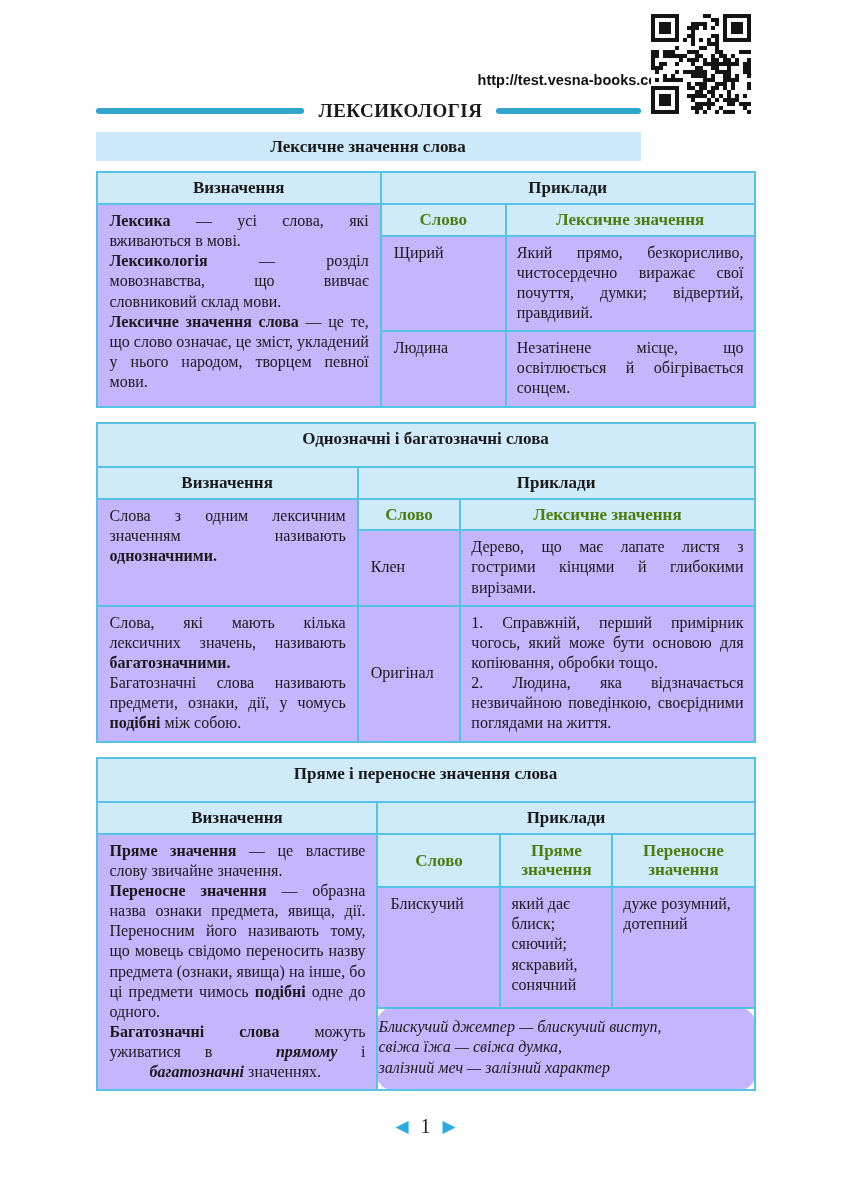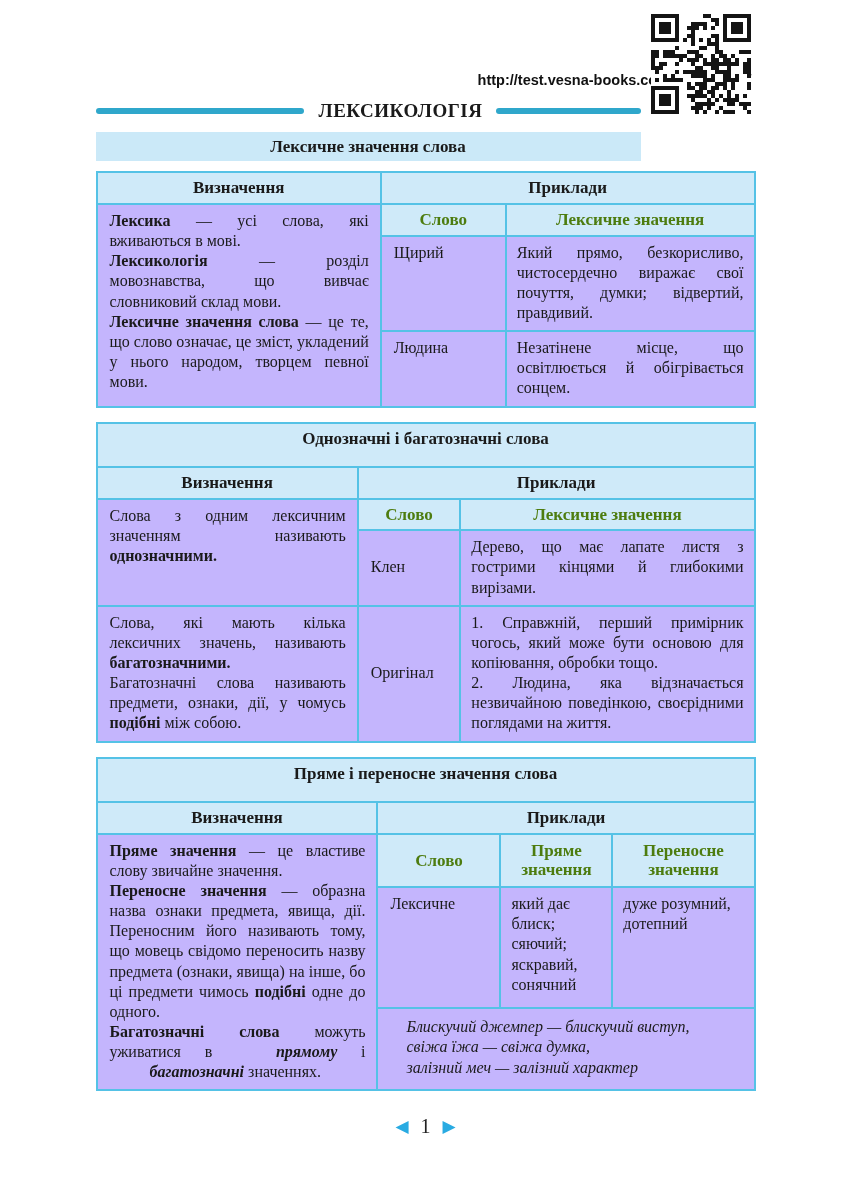--- a/index.html
+++ b/index.html
@@ -49,21 +49,21 @@
   td { font-size: 16px; line-height: 1.26; padding: 6px 10px 7px; vertical-align: top; background: #c4b5fd; }
   td.def-cell { text-align: justify; padding: 6px 11px 7px 12px; }
   td.def-cell .para span { text-align: inherit; }
   .para { text-align: justify; }
   .para span.b { font-weight: bold; }
   .para span.i { font-style: italic; margin-left: 40px; }
   td.word-cell { padding-left: 12px; }
   td.v-mid { vertical-align: middle; }
   td.meaning { text-align: justify; white-space: pre-line; }
   td.plain { text-align: left; white-space: pre-line; }
-  td.examples { font-style: italic; white-space: pre-line; padding: 8px 28px; text-align: left; }
+  td.examples { font-style: italic; white-space: pre-line; padding: 8px 0; text-align: left; border-radius: 15px; }
 
   
   .nav { margin-top: 24px; text-align: center; display: flex; align-items: center; justify-content: center; gap: 12px; }
   .arrow { font-family: "DejaVu Sans", sans-serif; color: #29ABE2; font-size: 17px; line-height: 1; cursor: pointer; }
   .page-num { font-size: 20px; color: #222; }
 </style>
 </head>
 <body>
 
 <div class="page">
@@ -468,21 +468,21 @@
       <td rowspan="3" class="def-cell">
             <div class="para"><span class="b">Пряме значення</span><span> — це властиве слову звичайне значення.</span></div>
             <div class="para"><span class="b">Переносне значення</span><span> — образна назва ознаки предмета, явища, дії. Переносним його називають тому, що мовець свідомо переносить назву предмета (ознаки, явища) на інше, бо ці предмети чимось </span><span class="b">подібні</span><span> одне до одного.</span></div>
             <div class="para"><span class="b">Багатозначні слова</span><span> можуть уживатися в </span><span class="b i">прямому</span><span> і </span><span class="b i">багатозначні</span><span> значеннях.</span></div>
           </td>
       <th class="sub">Слово</th>
       <th class="sub">Пряме значення</th>
       <th class="sub">Переносне значення</th>
     </tr>
     <tr>
-      <td class="word-cell">Лексичне</td>
+      <td class="word-cell">Блискучий</td>
       <td class="plain">який дає блиск; сяючий; яскравий, сонячний</td>
       <td class="plain">дуже розумний, дотепний</td>
     </tr>
     <tr>
       <td colspan="3" class="examples">Блискучий джемпер — блискучий виступ,
 свіжа їжа — свіжа думка,
 залізний меч — залізний характер</td>
     </tr>
   </tbody>
     </table>

